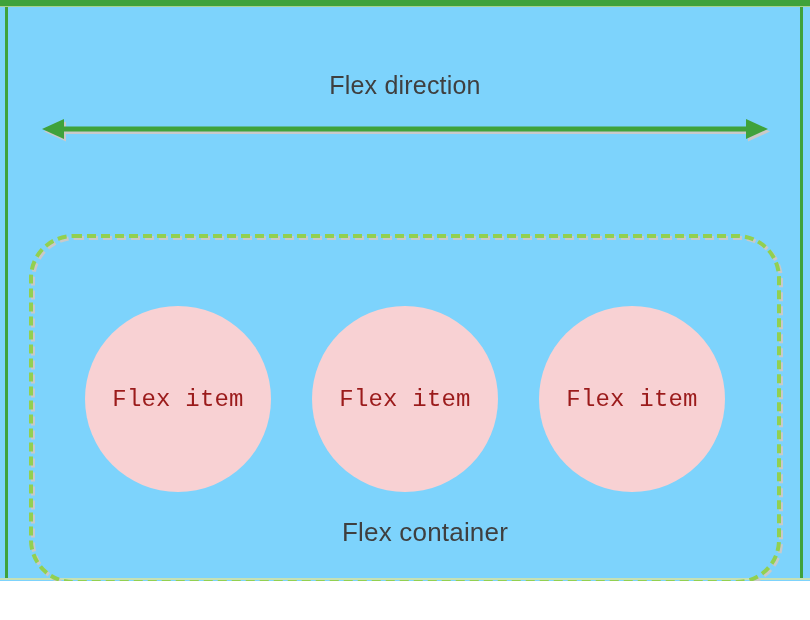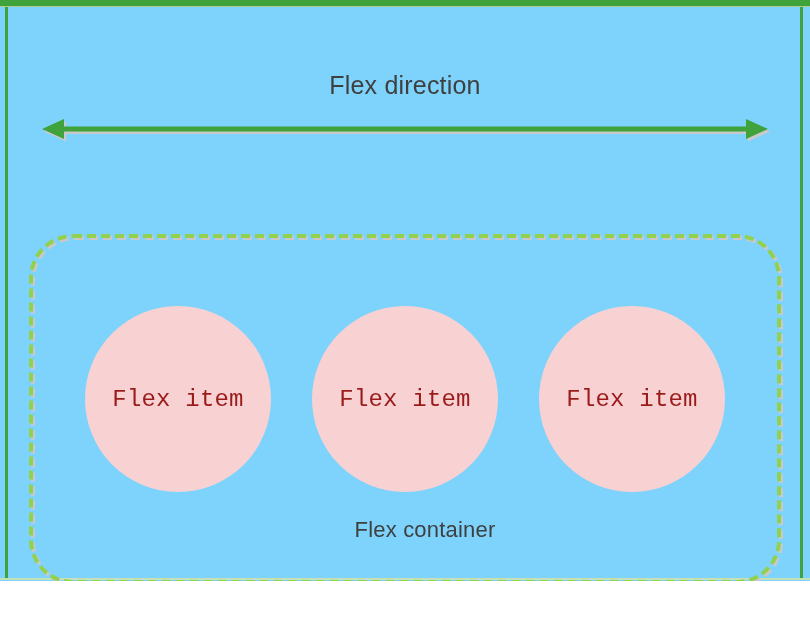--- a/index.html
+++ b/index.html
@@ -41,21 +41,21 @@
   .direction-label {
     position: absolute; top: 71px; left: 0; right: 0;
     text-align: center;
     font-size: 25px;
     color: var(--label_text);
     letter-spacing: 0.2px;
   }
   .container-label {
     position: absolute; top: 517px; left: 16px; right: 0;
     text-align: center;
-    font-size: 22px;
+    font-size: 26px;
     color: var(--label_text);
     letter-spacing: 0.2px;
     margin-left: 24px;
   }
   
   .arrow-svg {
     position: absolute; top: 112px; left: 0;
     width: 810px; height: 34px;
     display: block;
   }

